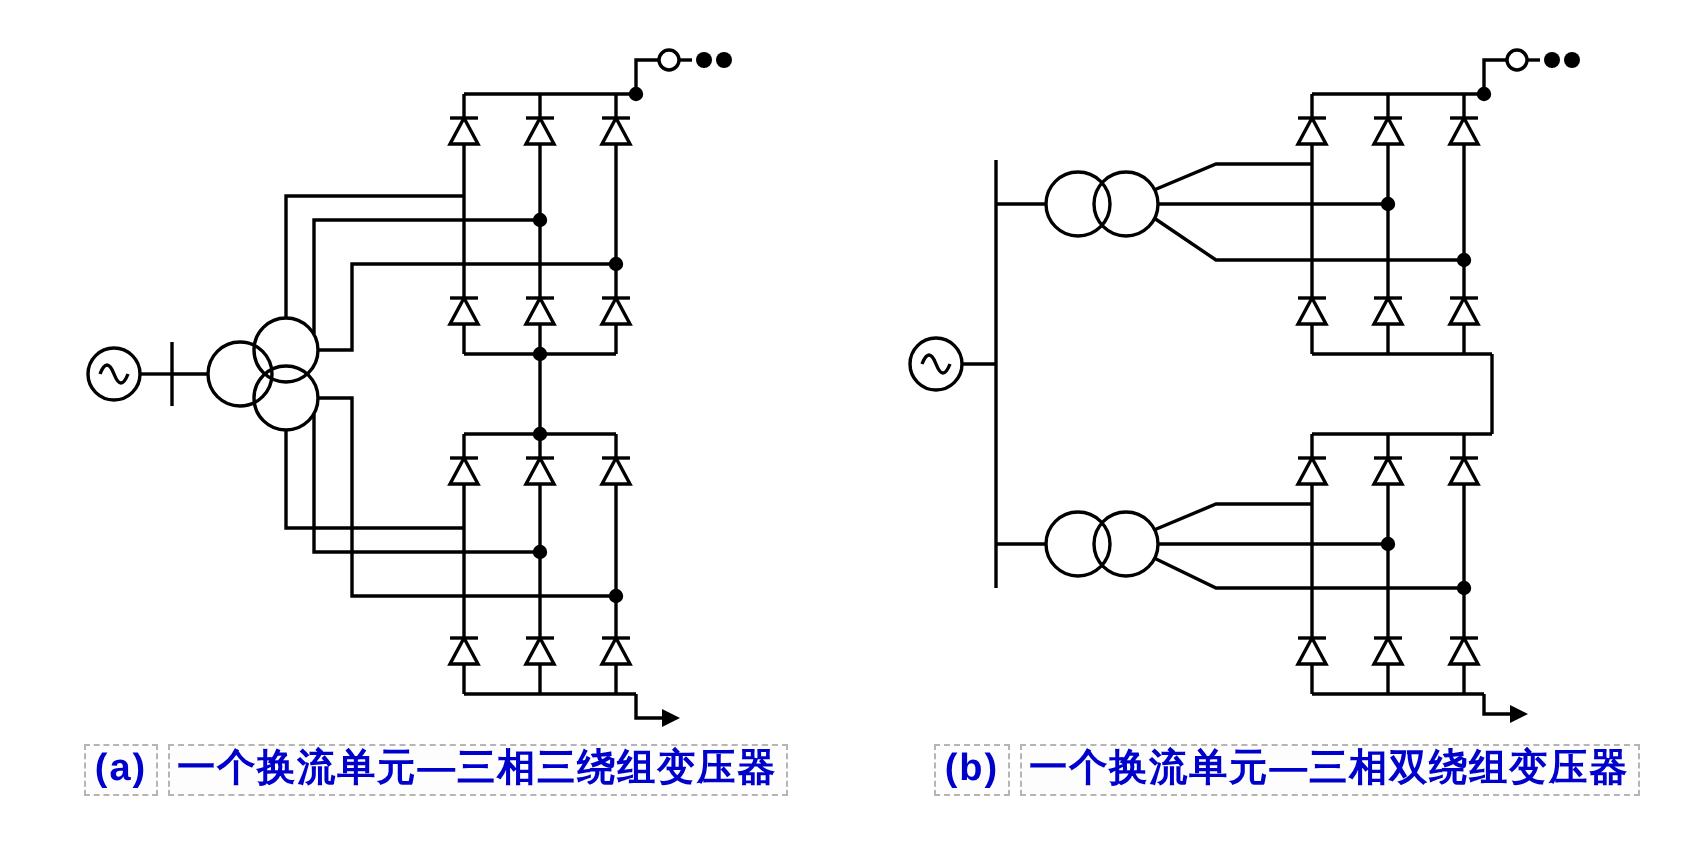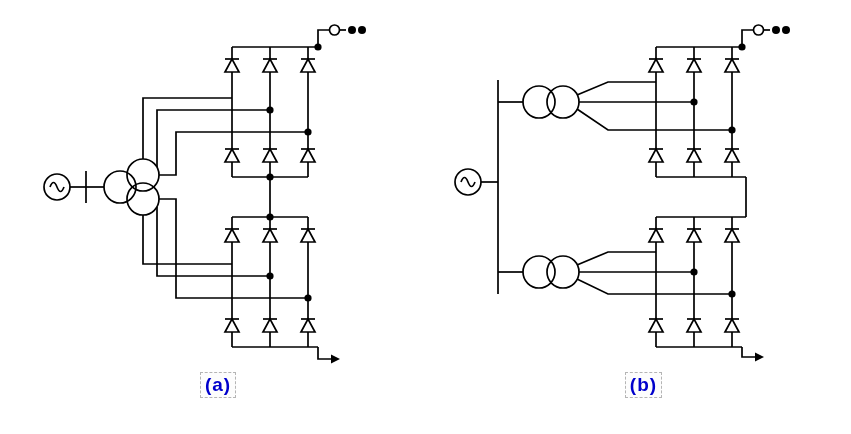--- a/index.html
+++ b/index.html
@@ -203,18 +203,20 @@
         <circle cx="340" cy="28" r="4"></circle>
         <circle cx="350" cy="28" r="4"></circle>
       </g>
     </g>
 
     <polygon points="319,350.5 319,359.5 328,355" fill="#000"></polygon>
   </svg>
 
   <div class="cap-group" id="cap-a">
     <span class="cap-box">(a)</span>
+    <span class="cap-box">一个换流单元—三相三绕组变压器</span>
   </div>
   <div class="cap-group" id="cap-b">
     <span class="cap-box">(b)</span>
+    <span class="cap-box">一个换流单元—三相双绕组变压器</span>
   </div>
 
 </div>
 
 </body></html>

